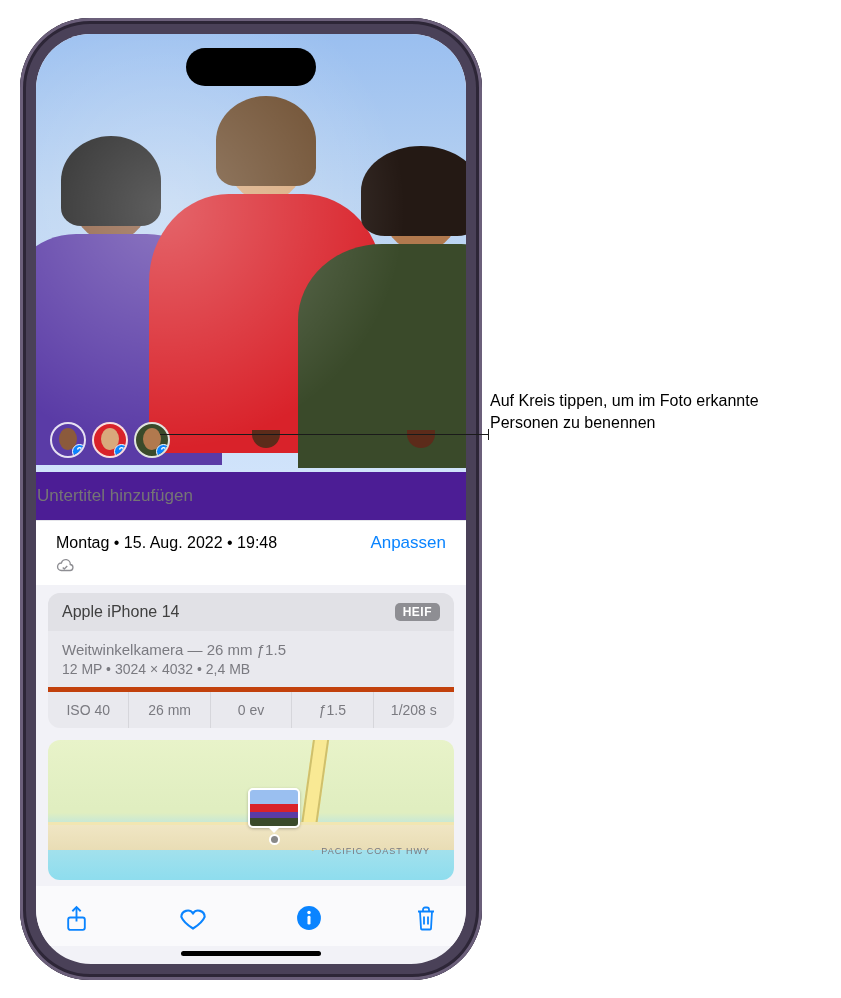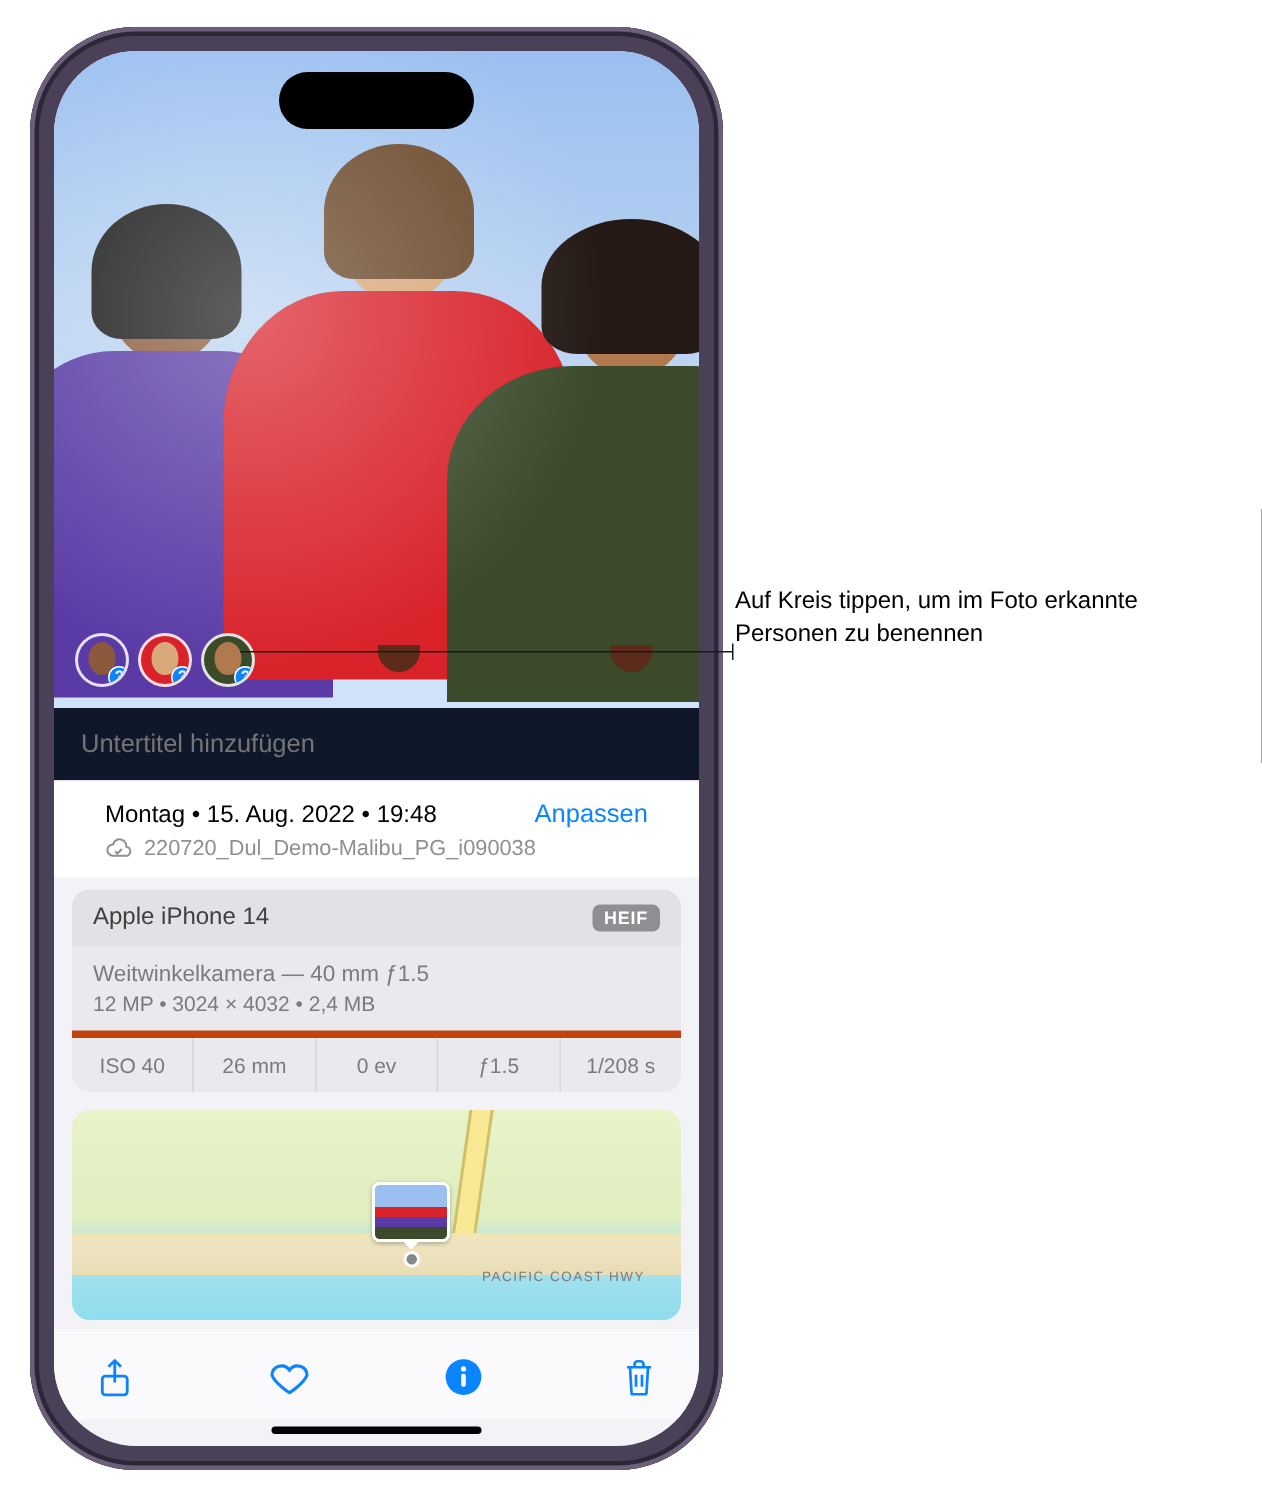--- a/index.html
+++ b/index.html
@@ -54,26 +54,26 @@
       display:flex;align-items:center;justify-content:center}
     .fc-badge::after{content:"?";color:#fff;font-size:10px;font-weight:700}
     .face-circle:nth-child(1){background:#5a3ba6}
     .face-circle:nth-child(2){background:#d9222a}
     .face-circle:nth-child(3){background:#3a4a2a}
     .fc-head{position:absolute;left:50%;top:48%;transform:translate(-50%,-50%);width:18px;height:22px;border-radius:50%;}
     .face-circle:nth-child(1) .fc-head{background:#8b5a3c}
     .face-circle:nth-child(2) .fc-head{background:#d9a97c}
     .face-circle:nth-child(3) .fc-head{background:#b1794e}
 
-    .caption-row{padding:14px 18px;background:#0f172a}
+    .caption-row{padding:14px 1px;background:#4c1d95}
     .caption-input{border:none;outline:none;width:100%;font-size:17px;color:#8e8e93;background:transparent}
 
     .divider{height:1px;background:#e5e5ea}
 
-    .meta-block{padding:12px 34px 10px;background:#fff}
+    .meta-block{padding:12px 20px 10px;background:#fff}
     .meta-row{display:flex;justify-content:space-between;align-items:baseline}
     .date-line{font-size:16px;color:#000}
     .adjust-btn{font-size:17px;color:#0a84ff;background:none;border:none;cursor:pointer}
     .file-line{margin-top:4px;display:flex;align-items:center;gap:8px;color:#8e8e93;font-size:14.5px}
     .file-line svg{flex-shrink:0}
 
     .camera-card{margin:8px 12px 12px;background:#e9e9ee;border-radius:12px;overflow:hidden;font-size:14.5px}
     .cam-head{display:flex;justify-content:space-between;align-items:center;padding:10px 14px;background:#e1e1e6}
     .cam-title{font-size:16px;color:#404040}
     .heif-badge{background:#8e8e93;color:#fff;font-weight:600;font-size:12px;padding:2px 8px;border-radius:5px;letter-spacing:.5px}
@@ -158,31 +158,30 @@
     <div class="meta-block">
       <div class="meta-row">
         <span class="date-line">Montag • 15. Aug. 2022 • 19:48</span>
         <button class="adjust-btn">Anpassen</button>
       </div>
       <div class="file-line">
         <svg width="18" height="18" viewBox="0 0 24 24" fill="none" stroke="#8e8e93" stroke-width="1.8">
           <path d="M7 18a5 5 0 0 1 .2-10A6 6 0 0 1 19 10a4 4 0 0 1-1 8H7z"></path>
           <polyline points="9 14 11 16 15 12"></polyline>
         </svg>
-        <span>220720_Dul_Demo-Malibu_PG_i090038</span>
       </div>
     </div>
 
     <div class="camera-card">
       <div class="cam-head">
         <span class="cam-title">Apple iPhone 14</span>
         <span class="heif-badge">HEIF</span>
       </div>
       <div class="cam-body">
-        <div class="cam-l1">Weitwinkelkamera — 40 mm ƒ1.5</div>
+        <div class="cam-l1">Weitwinkelkamera — 26 mm ƒ1.5</div>
         <div class="cam-l2">12 MP  •  3024 × 4032  •  2,4 MB</div>
       </div>
       <div class="cam-exif">
         <div>ISO 40</div>
         <div>26 mm</div>
         <div>0 ev</div>
         <div>ƒ1.5</div>
         <div>1/208 s</div>
       </div>
     </div>

